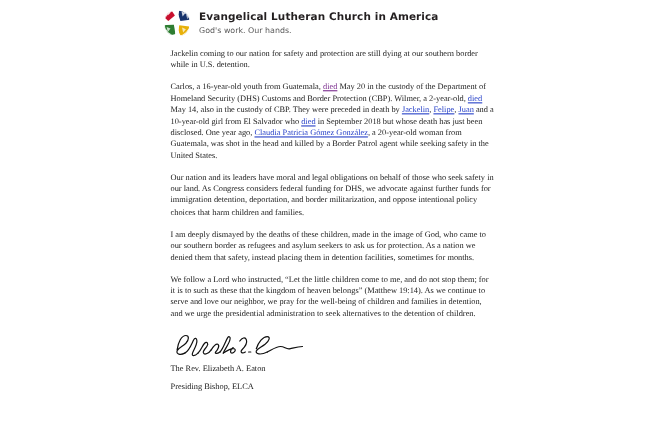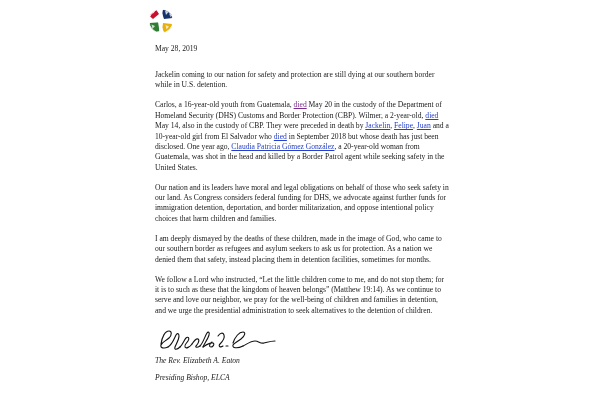--- a/index.html
+++ b/index.html
@@ -89,21 +89,20 @@
   }
   .signature {
     margin: 6px 0 0 2px;
     height: 26px;
     width: 130px;
   }
   .sig-line {
     font-size: 7.6px;
     line-height: 10px;
     margin: 4px 0 0 0;
-    font-style: italic;
   }
   .sig-line.second {
     margin-top: 7px;
   }
 </style>
 </head>
 <body>
 
 <div class="page">
 
@@ -135,25 +134,28 @@
           <path d="M35 34 L42 37 L37 43 Z" fill="#ffffff" opacity="0.7"></path>
 
           <rect x="23.2" y="0" width="5.6" height="52" fill="#ffffff"></rect>
           <rect x="0" y="23.2" width="52" height="5.6" fill="#ffffff"></rect>
 
           <path d="M23 40 L29 40 L29 52 L23 52 Z" fill="#ffffff"></path>
         </g>
         <circle cx="26" cy="26" r="24" fill="none" stroke="#ffffff" stroke-width="1.5"></circle>
       </svg>
     </div>
+    <div class="brand-block">
+      <div class="brand-name">Evangelical Lutheran Church in America</div>
+      <div class="brand-tag">God's work. Our hands.</div>
+    </div>
   </div>
 
   <div class="letter">
 
-    <p class="dateline">May 28, 2019</p>
 
     <p class="para">Jackelin coming to our nation for safety and protection are still dying at our southern border while in U.S. detention.</p>
 
     <p class="para">
       <span>Carlos, a 16-year-old youth from Guatemala, </span><a class="lnk" href="#">died</a><span> May 20 in the custody of the Department of Homeland Security (DHS) Customs and Border Protection (CBP). Wilmer, a 2-year-old, </span><a class="lnk blue" href="#">died</a><span> May 14, also in the custody of CBP. They were preceded in death by </span><a class="lnk blue" href="#">Jackelin</a><span>, </span><a class="lnk blue" href="#">Felipe</a><span>, </span><a class="lnk blue" href="#">Juan</a><span> and a 10-year-old girl from El Salvador who </span><a class="lnk blue" href="#">died</a><span> in September 2018 but whose death has just been disclosed. One year ago, </span><a class="lnk blue" href="#">Claudia Patricia Gómez González</a><span>, a 20-year-old woman from Guatemala, was shot in the head and killed by a Border Patrol agent while seeking safety in the United States.</span>
     </p>
 
     <p class="para">Our nation and its leaders have moral and legal obligations on behalf of those who seek safety in our land. As Congress considers federal funding for DHS, we advocate against further funds for immigration detention, deportation, and border militarization, and oppose intentional policy choices that harm children and families.</p>
 
     <p class="para">I am deeply dismayed by the deaths of these children, made in the image of God, who came to our southern border as refugees and asylum seekers to ask us for protection. As a nation we denied them that safety, instead placing them in detention facilities, sometimes for months.</p>

